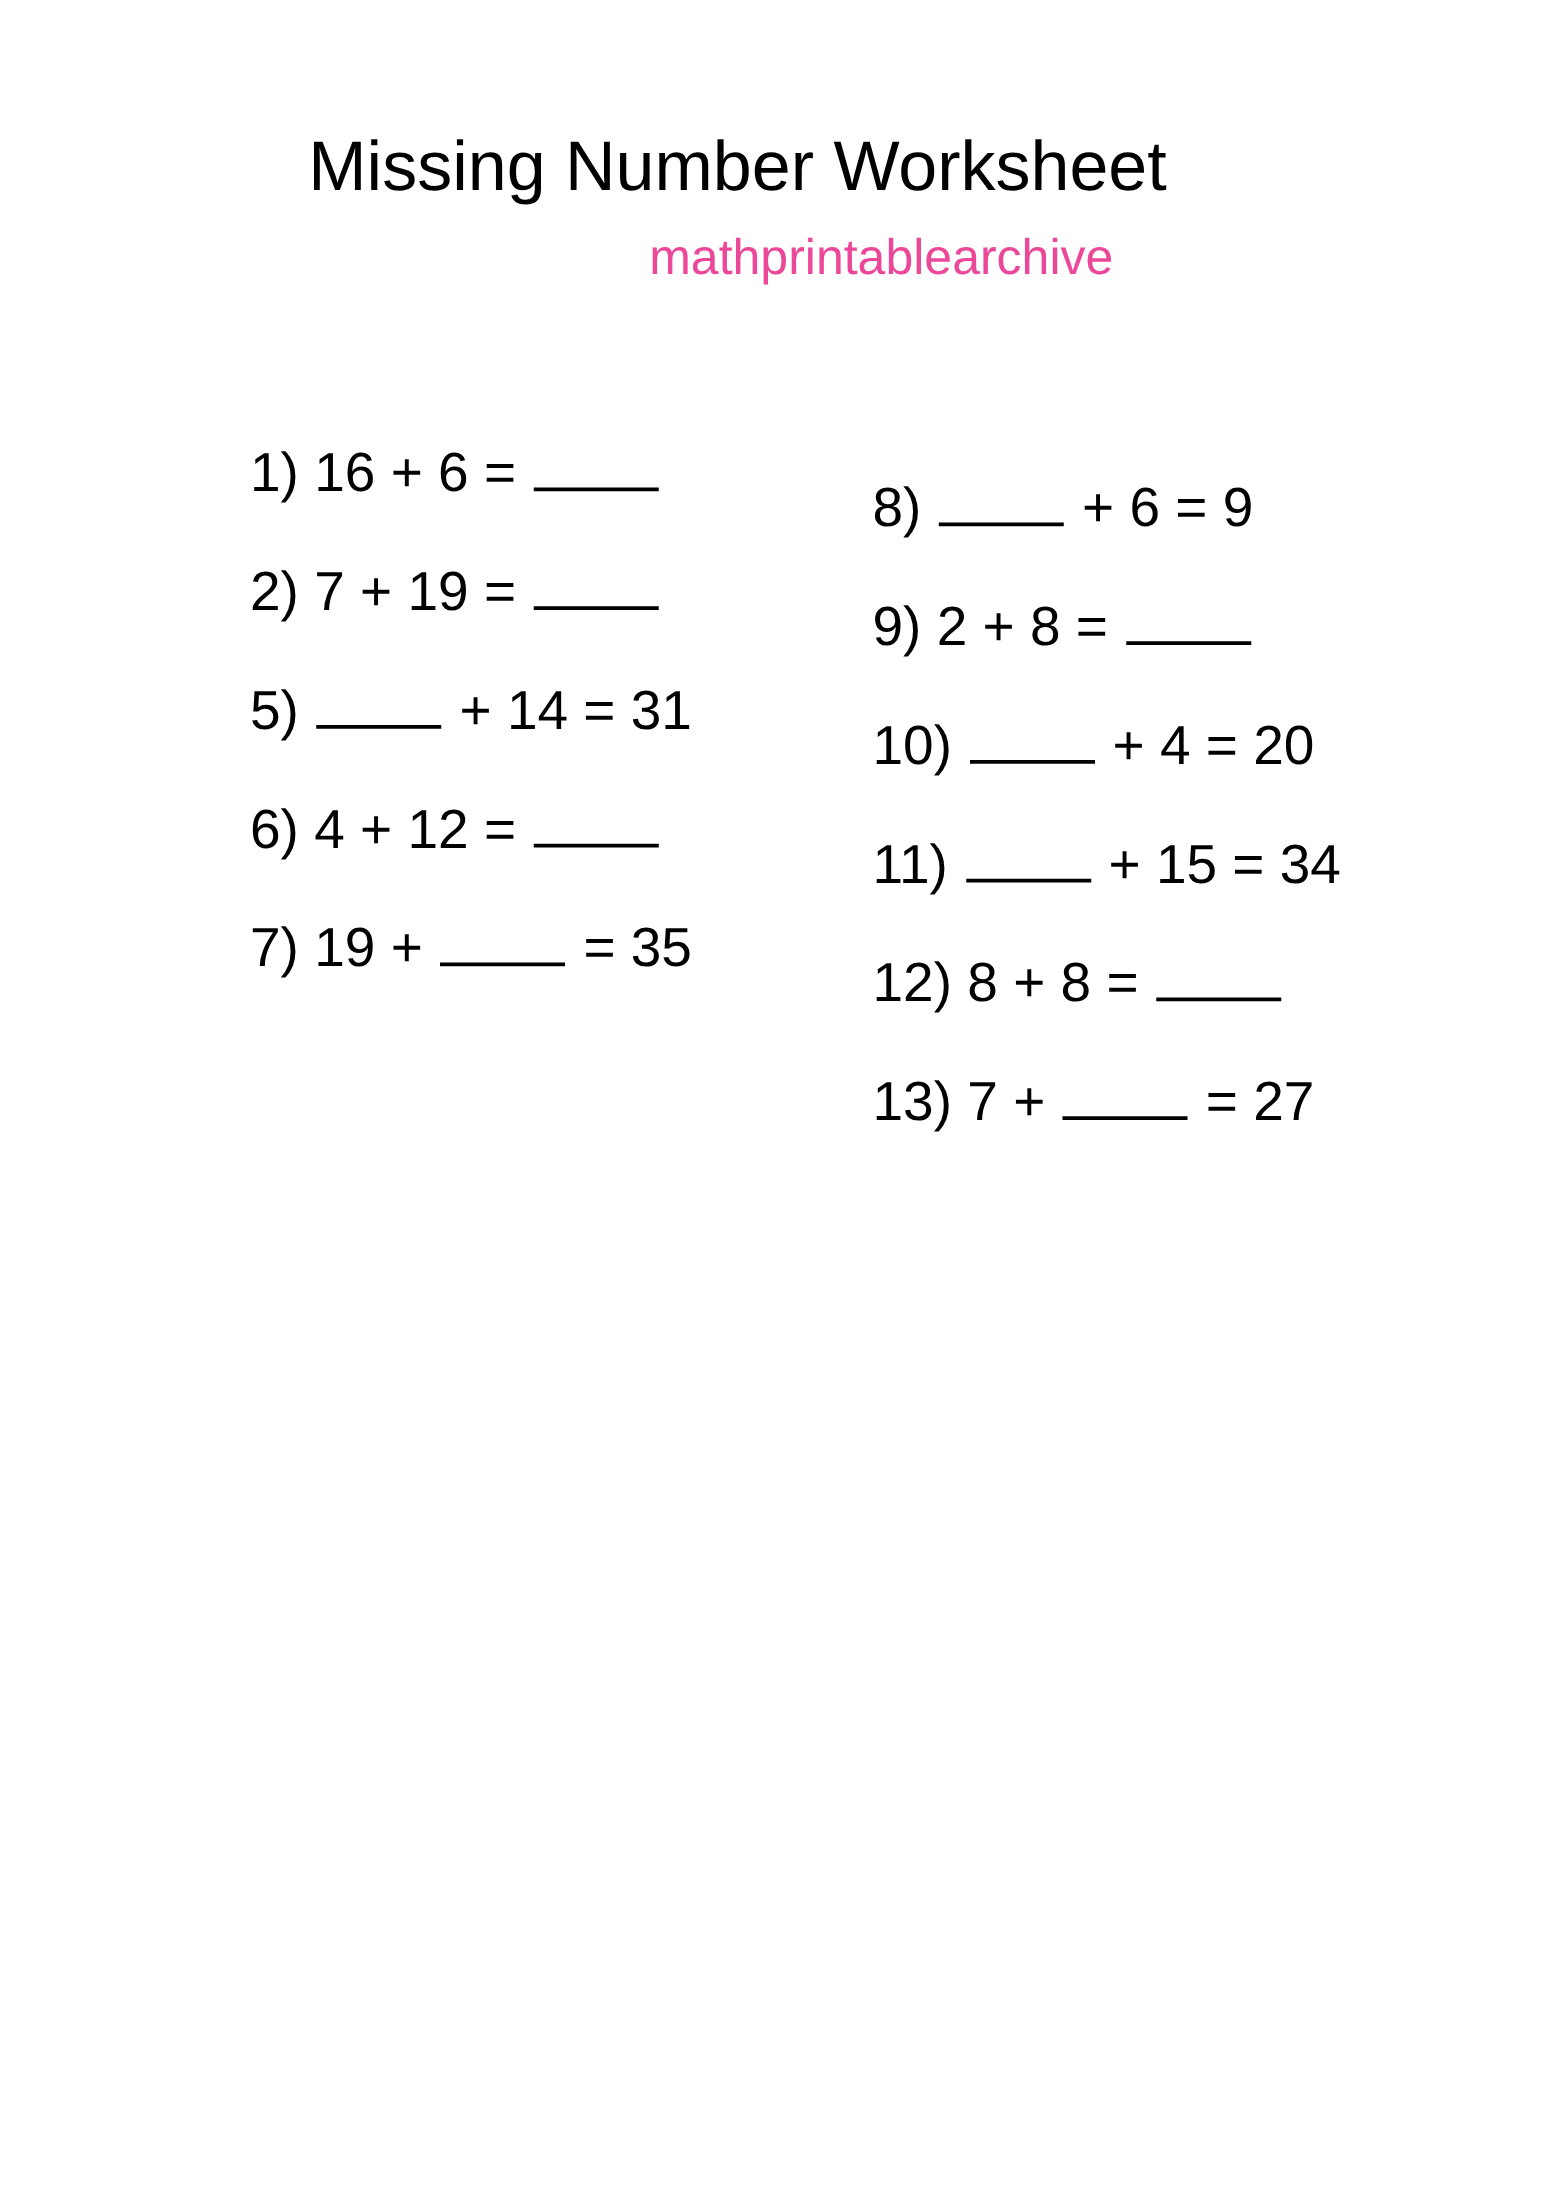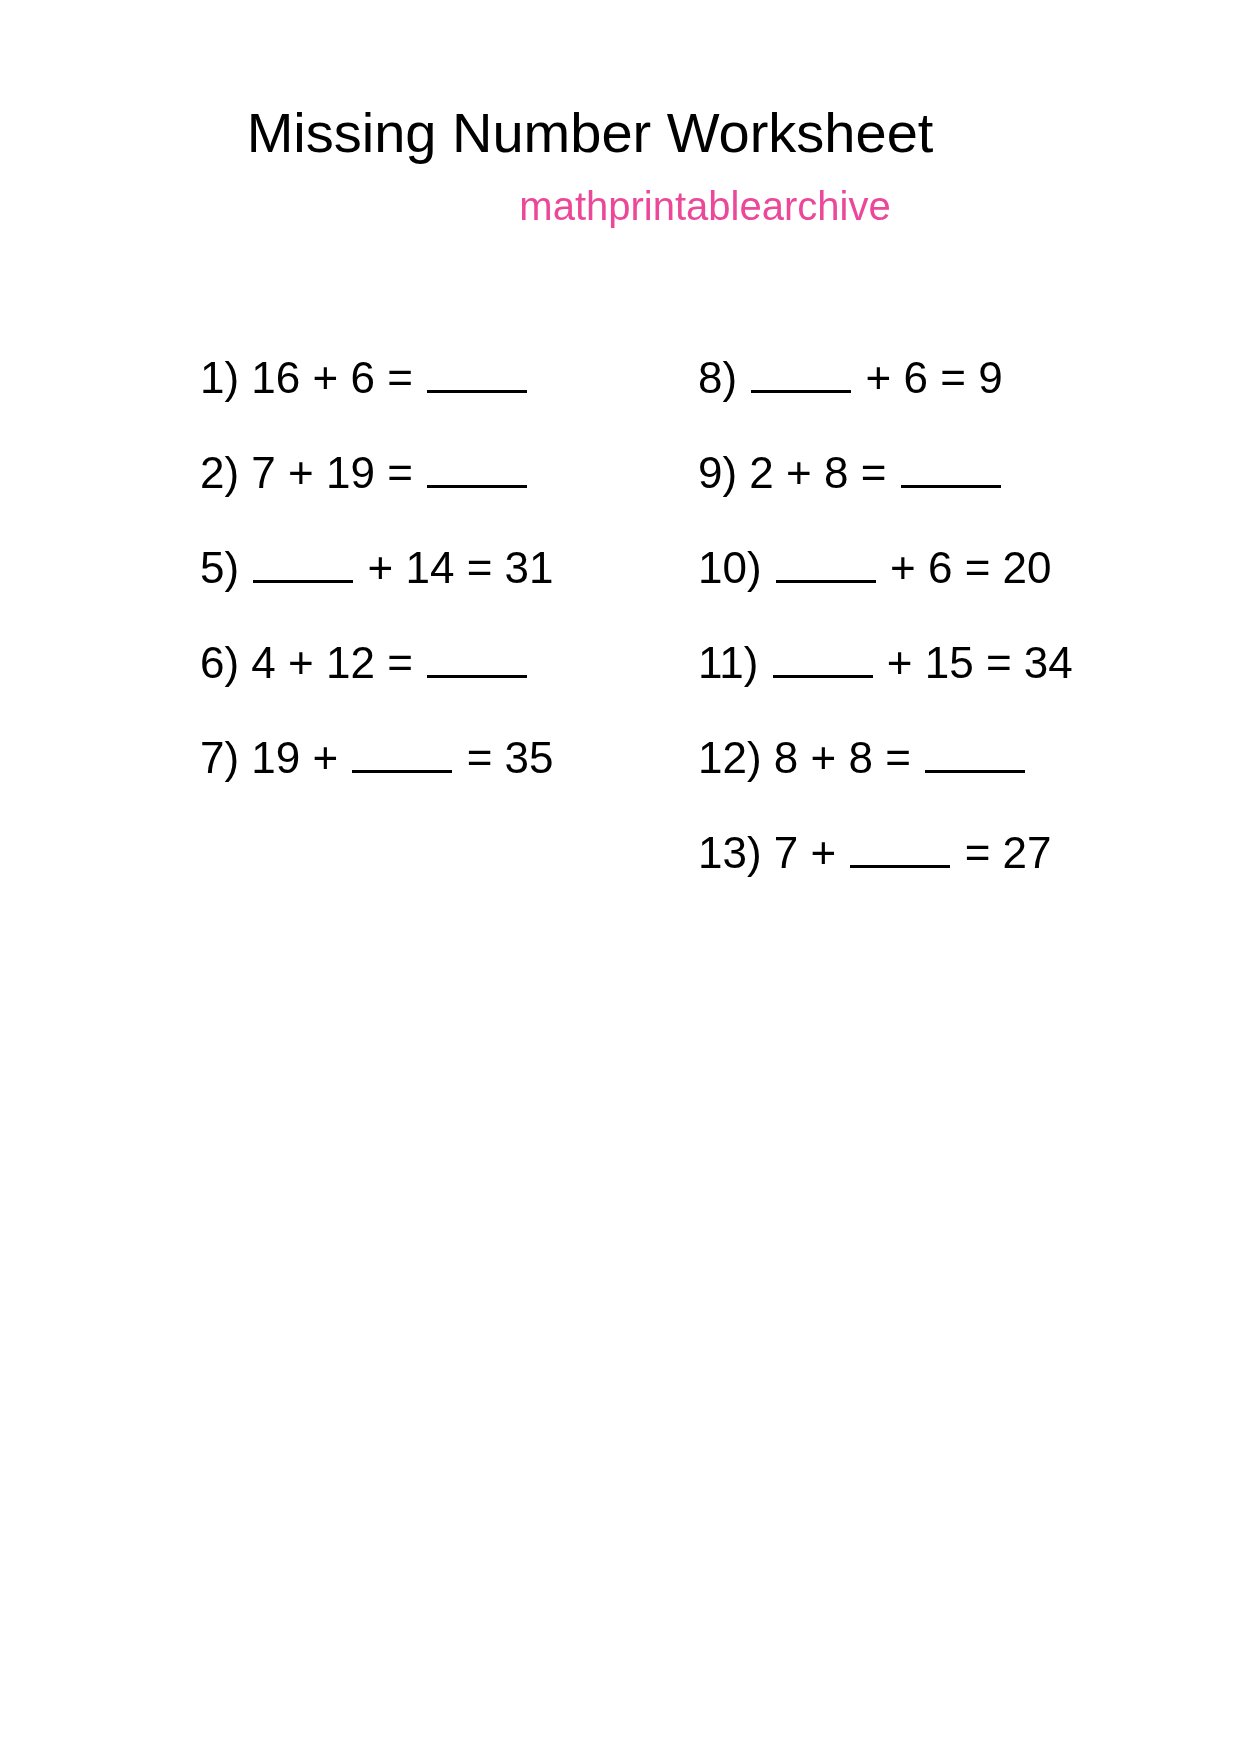--- a/index.html
+++ b/index.html
@@ -4,38 +4,38 @@
   <style>
     html, body { margin: 0; padding: 0; background: #ffffff; }
     body { width: 1240px; height: 1754px; position: relative; overflow: hidden;
            font-family: "Liberation Sans", sans-serif; color: #000; }
     .title { position: absolute; top: 98px; left: 0; width: 1120px; text-align: center;
              font-size: 56px; line-height: 70px; padding-left: 60px; box-sizing: border-box; }
     .subtitle { position: absolute; top: 182px; left: 0; width: 1240px; text-align: center;
                 font-size: 40px; line-height: 48px; color: #ec4899; padding-left: 170px; box-sizing: border-box; }
     .col { position: absolute; top: 350px; }
     .col-left { left: 200px; }
-    .col-right { left: 698px; }
+    .col-right { left: 698px; margin-top: 28px; }
     .problem { font-size: 44px; line-height: 52px; height: 95px; white-space: pre; }
     .blank { display: inline-block; width: 100px; border-bottom: 3px solid #000; height: 40px;
              vertical-align: baseline; margin: 0 2px; }
   </style>
 </head>
 <body>
 
 <div class="title">Missing Number Worksheet</div>
 <div class="subtitle">mathprintablearchive</div>
 
 <div class="col col-left" id="col-left">
     <div class="problem"><span>1)</span> <span>16 + 6 =</span> <span class="blank"></span><span></span></div>
     <div class="problem"><span>2)</span> <span>7 + 19 =</span> <span class="blank"></span><span></span></div>
     <div class="problem"><span>5)</span> <span></span><span class="blank"></span> <span>+ 14 = 31</span></div>
     <div class="problem"><span>6)</span> <span>4 + 12 =</span> <span class="blank"></span><span></span></div>
     <div class="problem"><span>7)</span> <span>19 +</span> <span class="blank"></span> <span>= 35</span></div>
   </div>
 <div class="col col-right" id="col-right">
     <div class="problem"><span>8)</span> <span></span><span class="blank"></span> <span>+ 6 = 9</span></div>
     <div class="problem"><span>9)</span> <span>2 + 8 =</span> <span class="blank"></span><span></span></div>
-    <div class="problem"><span>10)</span> <span></span><span class="blank"></span> <span>+ 6 = 20</span></div>
+    <div class="problem"><span>10)</span> <span></span><span class="blank"></span> <span>+ 4 = 20</span></div>
     <div class="problem"><span>11)</span> <span></span><span class="blank"></span> <span>+ 15 = 34</span></div>
     <div class="problem"><span>12)</span> <span>8 + 8 =</span> <span class="blank"></span><span></span></div>
     <div class="problem"><span>13)</span> <span>7 +</span> <span class="blank"></span> <span>= 27</span></div>
   </div>
 
 </body></html>

